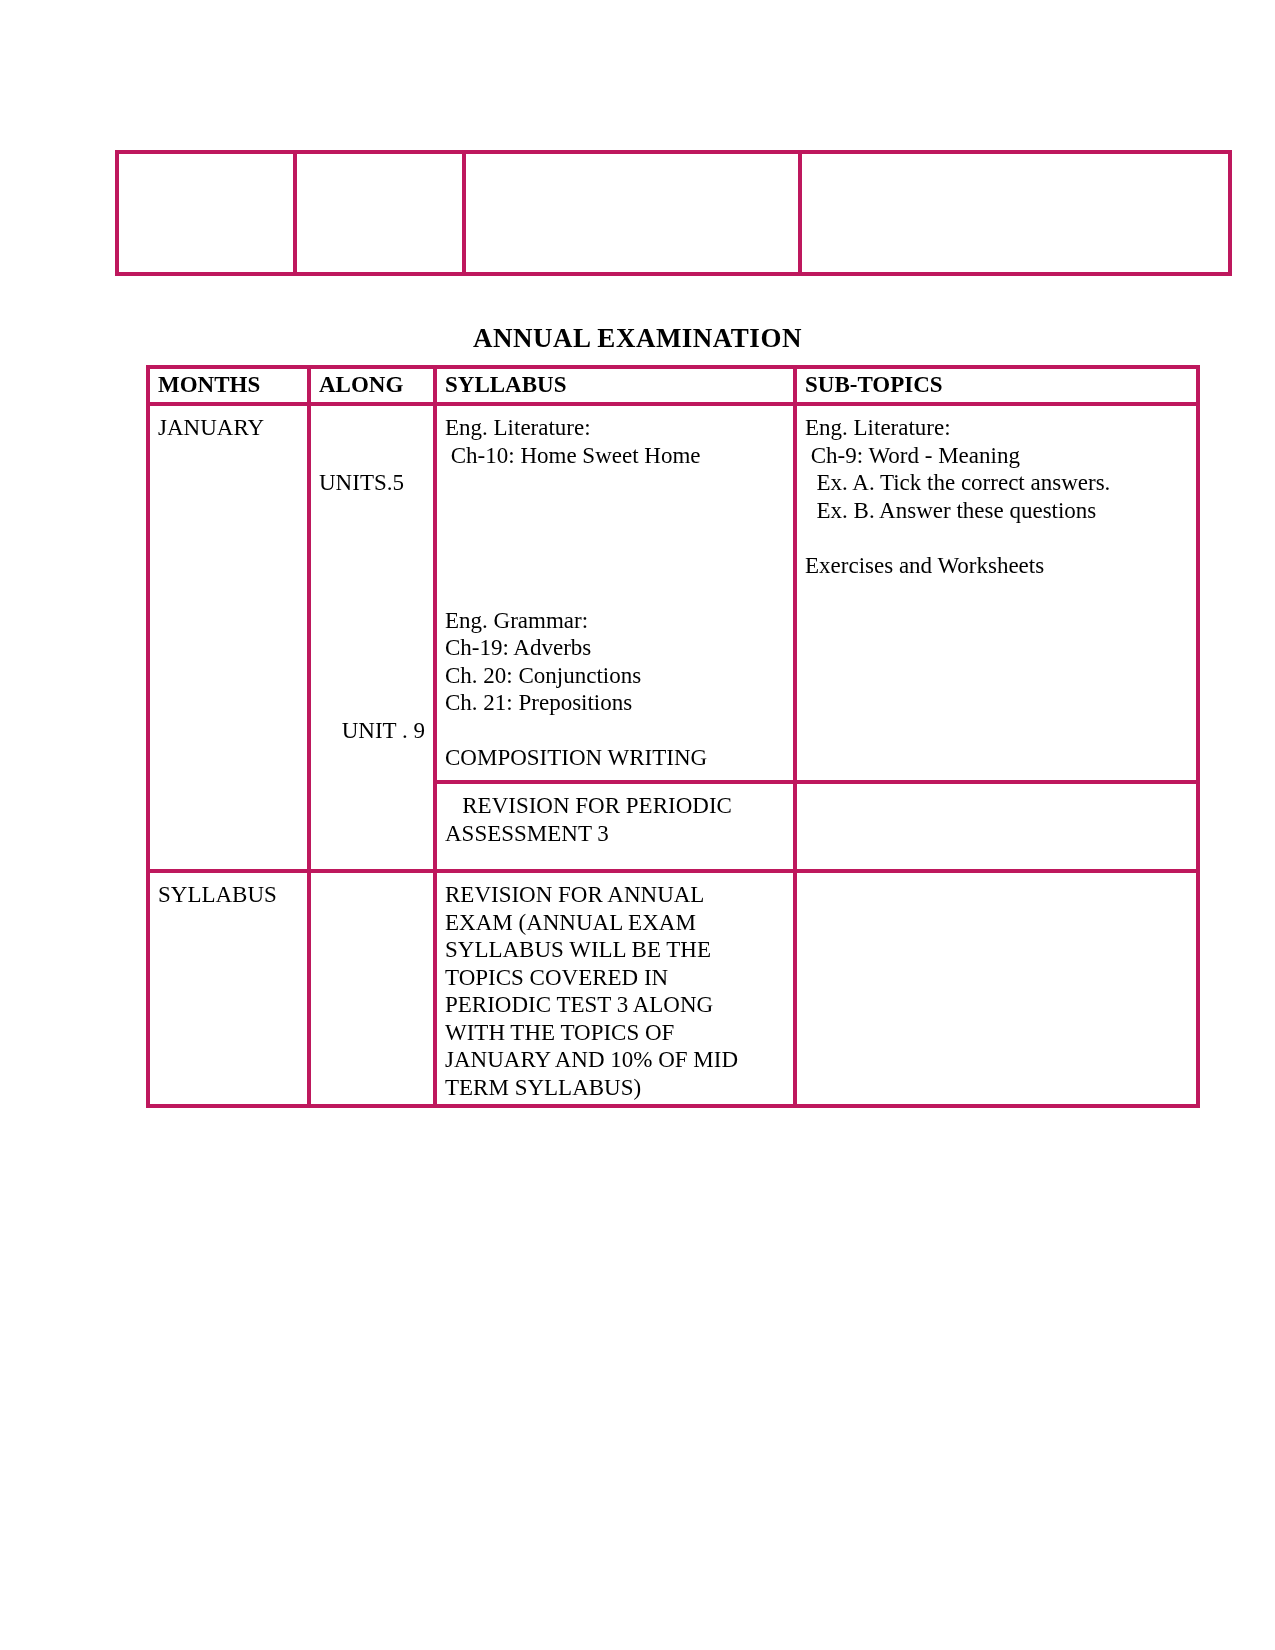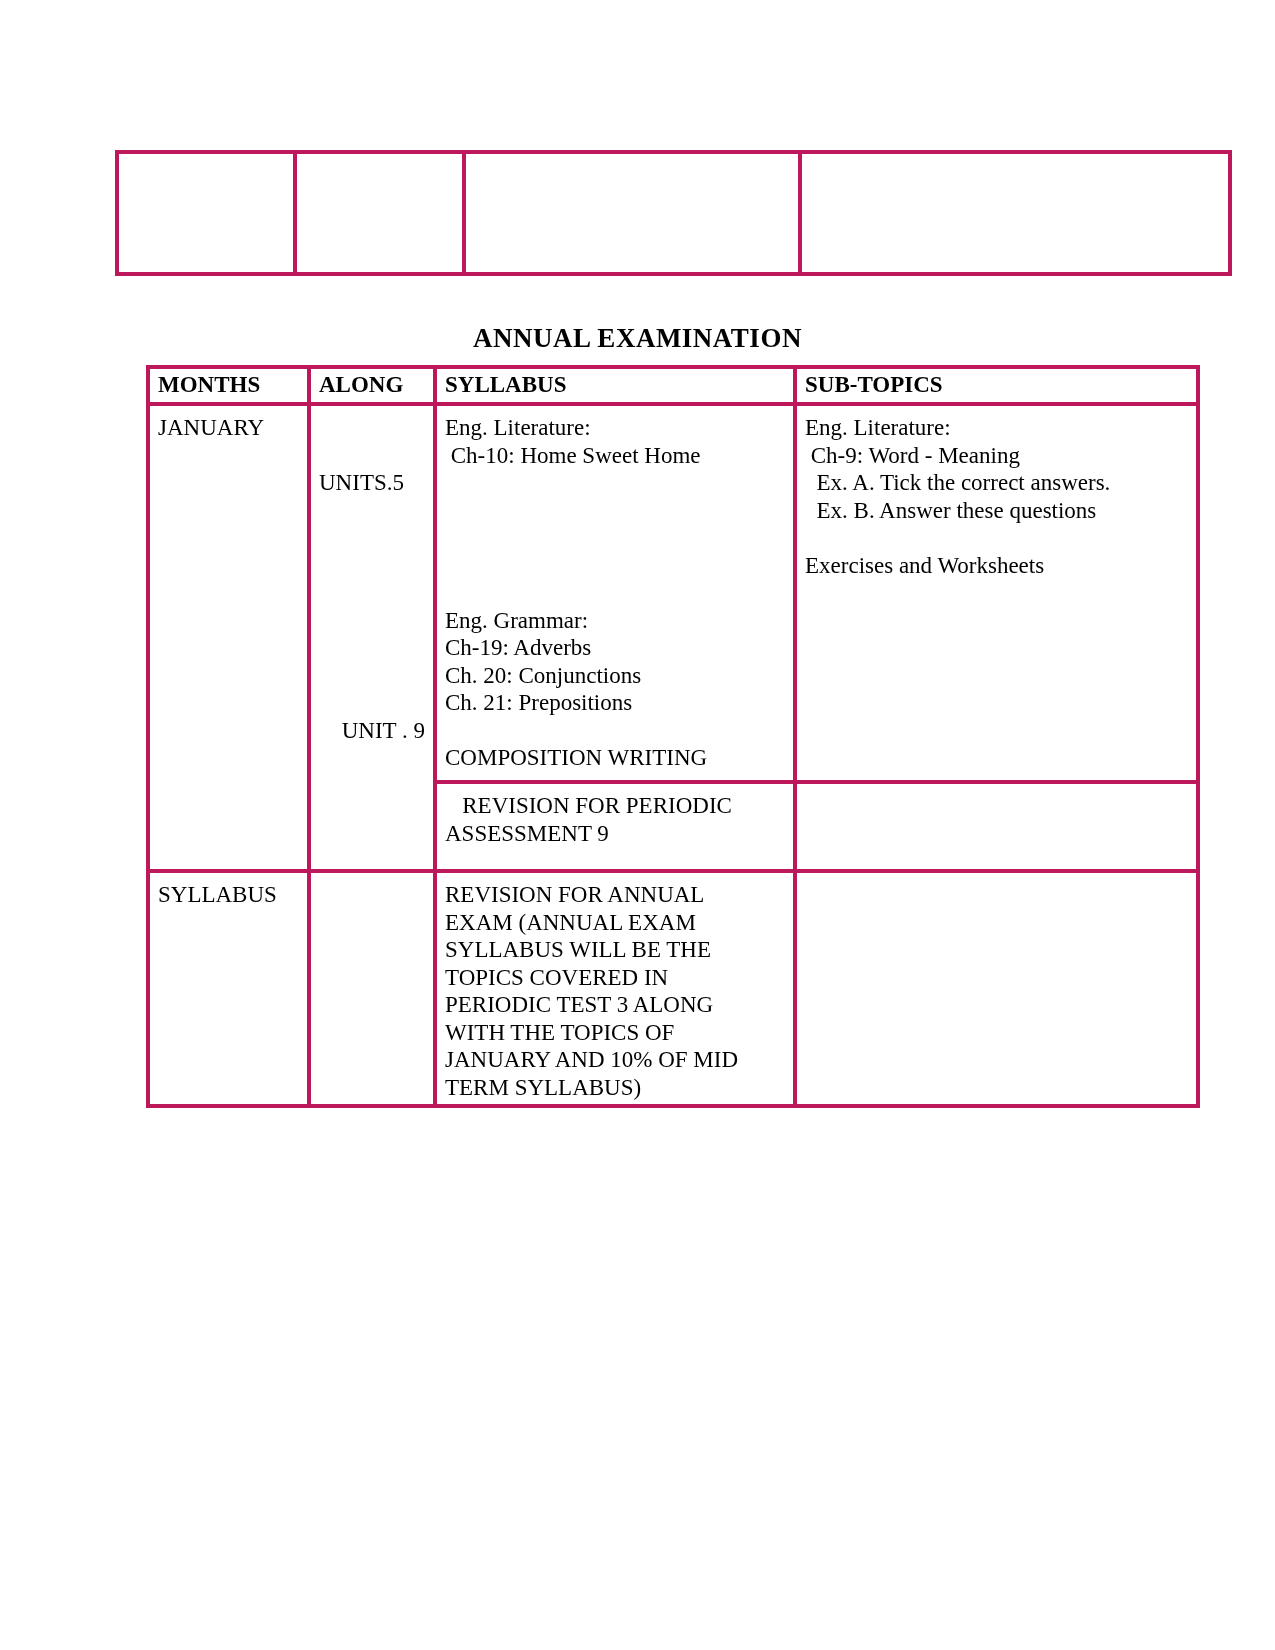--- a/index.html
+++ b/index.html
@@ -121,21 +121,21 @@
         <td>Eng. Literature:
  Ch-9: Word - Meaning
   Ex. A. Tick the correct answers.
   Ex. B. Answer these questions
 
 Exercises and Worksheets</td>
       </tr>
 
       <tr class="row-jan-sub">
         <td>   REVISION FOR PERIODIC
-ASSESSMENT 9</td>
+ASSESSMENT 3</td>
         <td></td>
       </tr>
 
       <tr class="row-feb">
         <td>SYLLABUS</td>
         <td></td>
         <td>REVISION FOR ANNUAL
 EXAM (ANNUAL EXAM
 SYLLABUS WILL BE THE
 TOPICS COVERED IN

